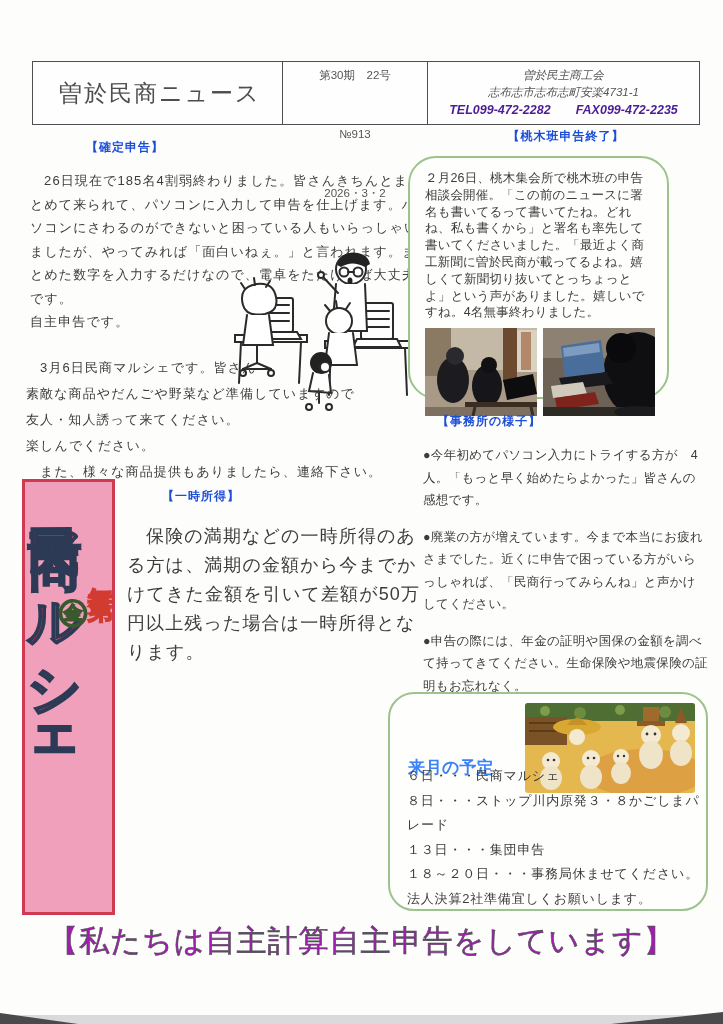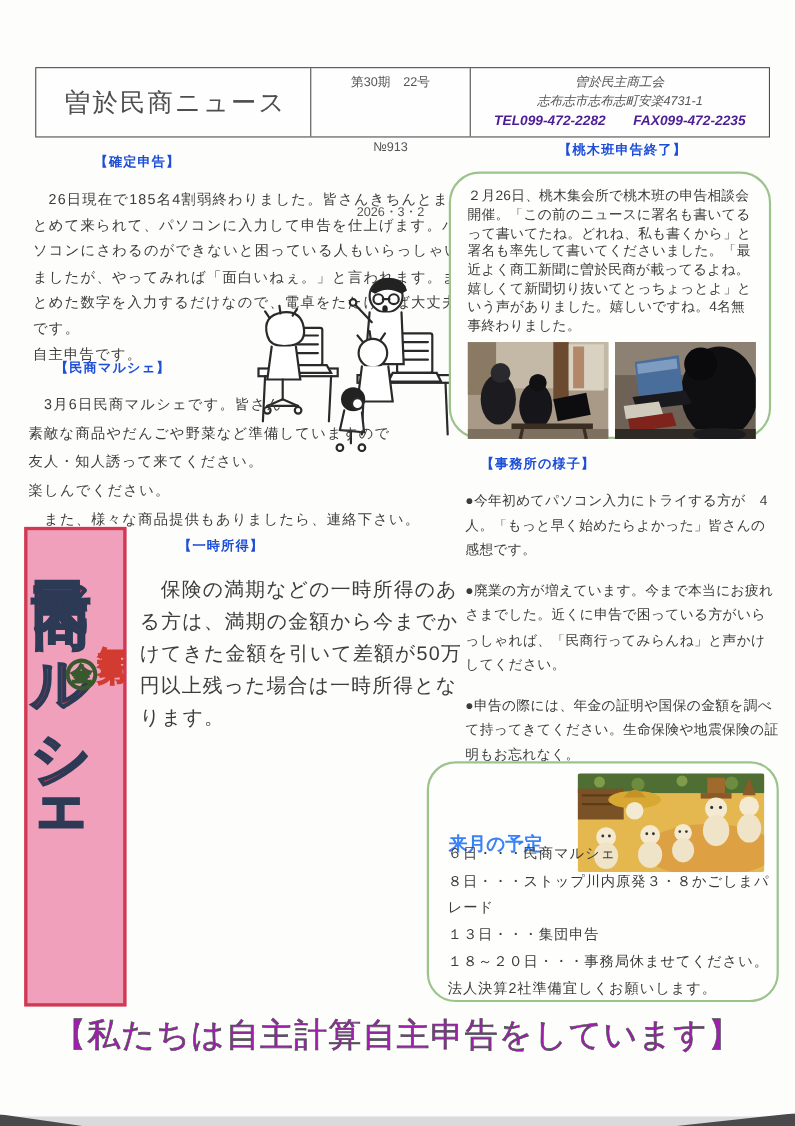--- a/index.html
+++ b/index.html
@@ -54,21 +54,21 @@
   .banner-sub{
     position:absolute;right:-1px;top:86px;writing-mode:vertical-rl;text-orientation:upright;
     font-weight:bold;line-height:1;
   }
   .banner-sub .sub-text{font-size:25px;color:#f2cf1d;letter-spacing:5px;-webkit-text-stroke:1.5px #d23b30;}
   .banner-sub .sub-mark{display:block;margin-top:9px;font-size:30px;color:#cdd92e;-webkit-text-stroke:1.5px #39582d;}
   
   .greenbox{position:absolute;border:2px solid #9dc38d;box-sizing:border-box;background:#fefefd;}
   .taxbox{left:120px;top:653px;width:293px;height:257px;border-radius:32px;padding:20px 14px 0 22px;}
   .taxbox p{margin:0;font-size:13px;line-height:24.2px;letter-spacing:0.5px;}
-  .momoki-box{left:408px;top:156px;width:293px;height:243px;border-radius:28px;padding:12px 12px 0 15px;}
+  .momoki-box{left:408px;top:156px;width:261px;height:243px;border-radius:28px;padding:12px 12px 0 15px;}
   .momoki-box p{margin:0;font-size:12.5px;line-height:16.8px;letter-spacing:0.2px;}
   .photo-row{display:flex;gap:6px;margin-top:7px;}
   .photo{width:130px;height:88px;overflow:hidden;}
   .photo svg{display:block;}
   
   .office-bullets{position:absolute;left:423px;top:444px;width:285px;font-size:12.5px;
     line-height:22.5px;letter-spacing:0.3px;}
   .office-bullets p{margin:0 0 14px 0;}
   
   .next-box{left:388px;top:692px;width:320px;height:219px;border-radius:26px;}
@@ -167,21 +167,20 @@
         <circle cx="88" cy="120" r="11" fill="#222" stroke="none"></circle>
         <circle cx="92" cy="124" r="5" fill="#fff"></circle>
         <path d="M80 130 L76 148 L98 150 L96 132" fill="#fff"></path>
         <line x1="86" y1="150" x2="86" y2="160"></line>
         <circle cx="76" cy="164" r="3" fill="#fff"></circle>
           <circle cx="96" cy="164" r="3" fill="#fff"></circle>
       </g>
     </svg>
   </div>
 
-  <div class="sec-h" style="left:50px;top:326px;">【民商マルシェ】</div>
   <div class="marche-body">
     <div>　3月6日民商マルシェです。皆さん</div>
     <div>素敵な商品やだんごや野菜など準備していますので</div>
     <div>友人・知人誘って来てください。</div>
     <div>楽しんでください。</div>
     <div>　また、様々な商品提供もありましたら、連絡下さい。</div>
   </div>
 
   <div class="banner">
     <div class="banner-main">民商マルシェ</div>

